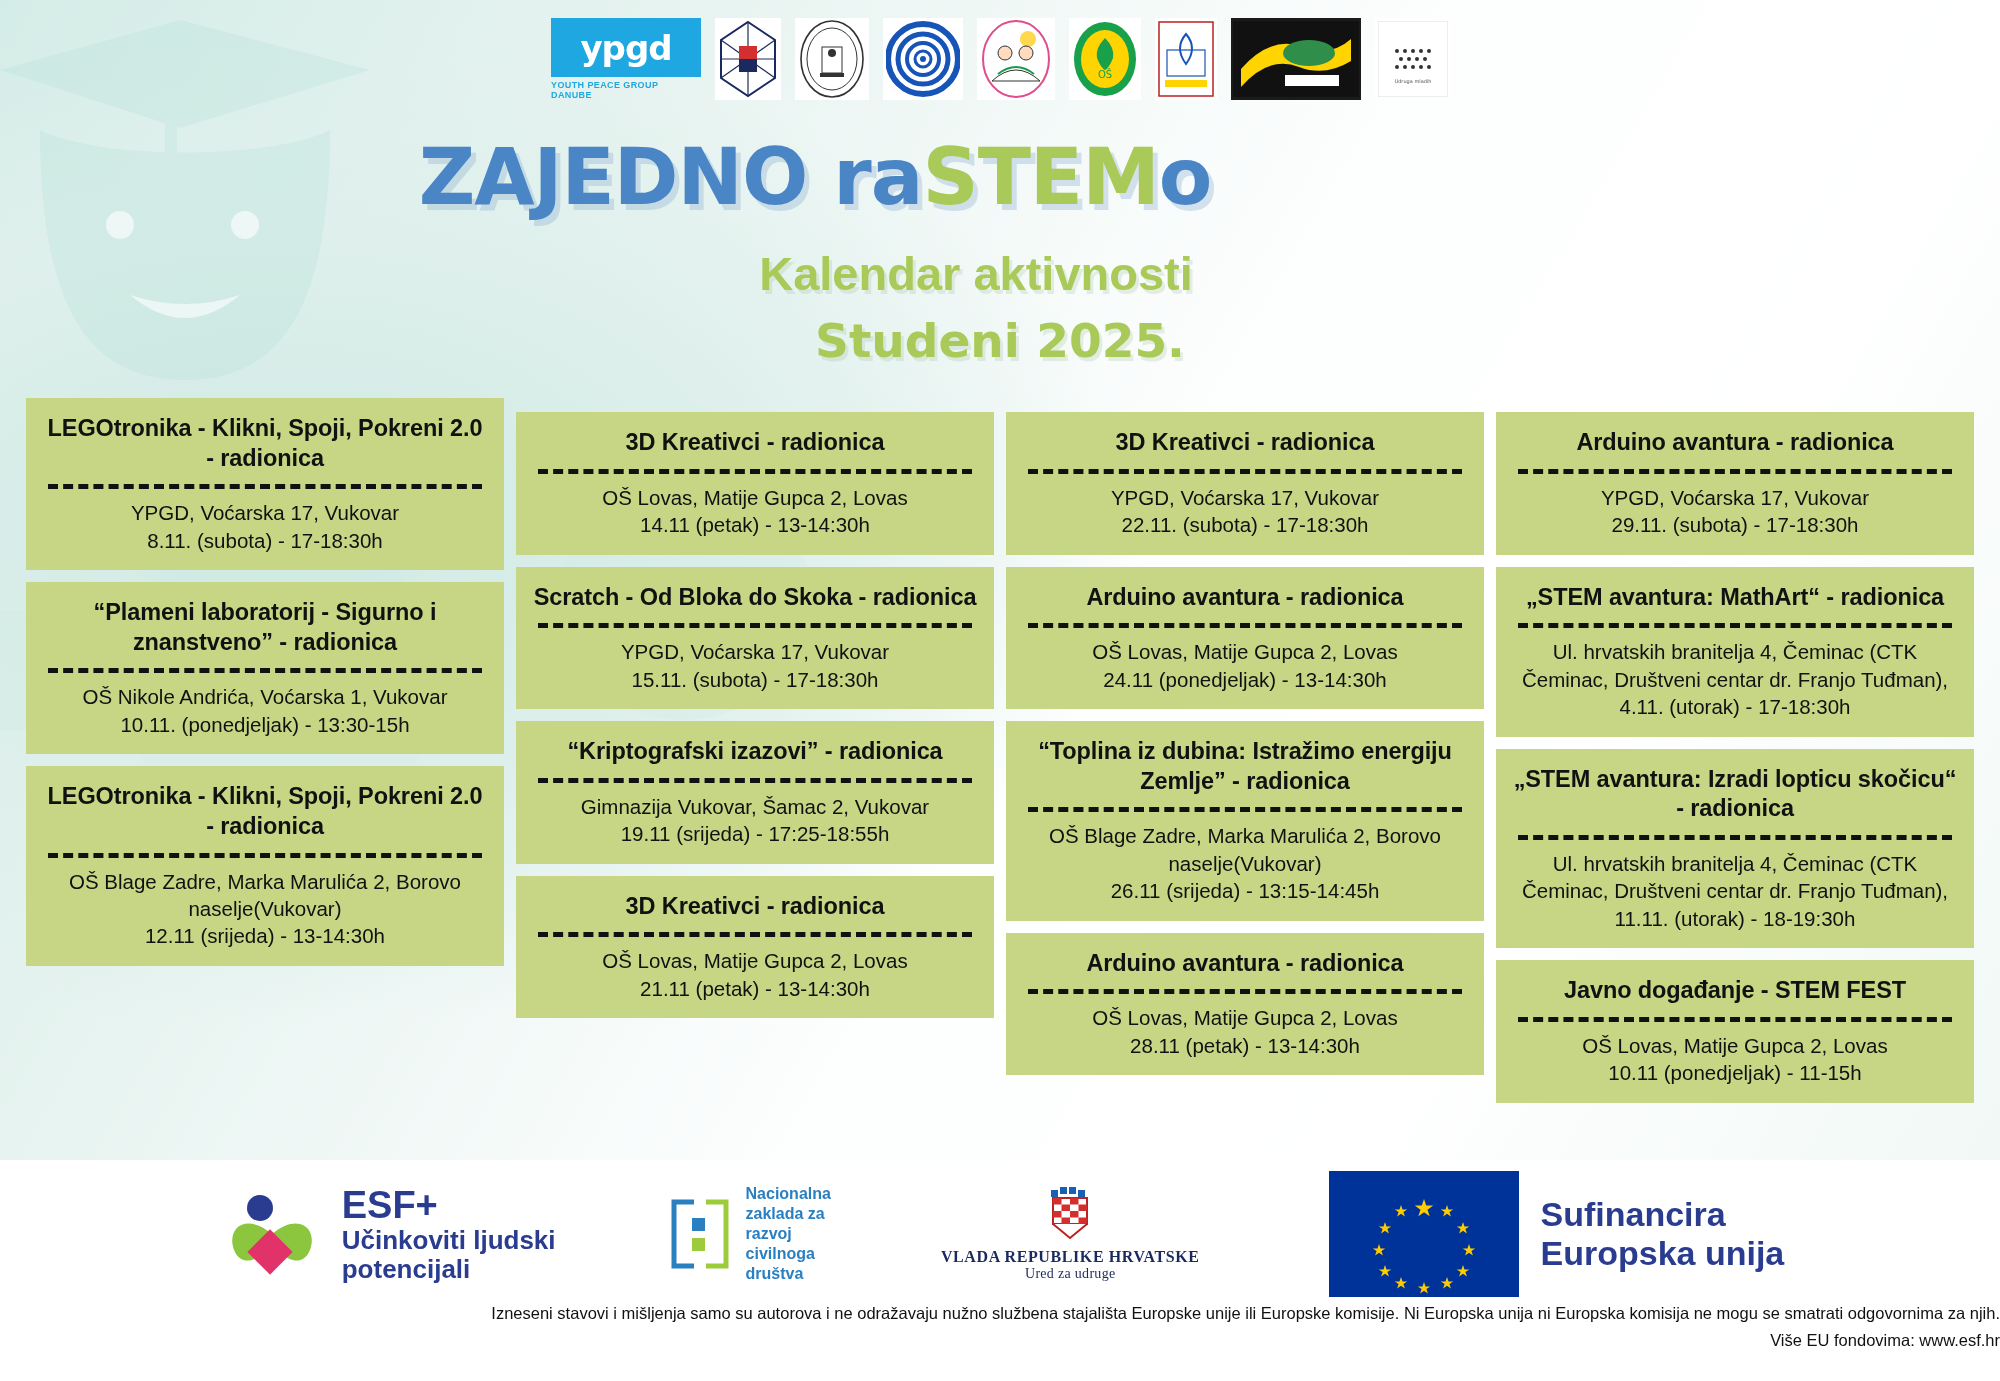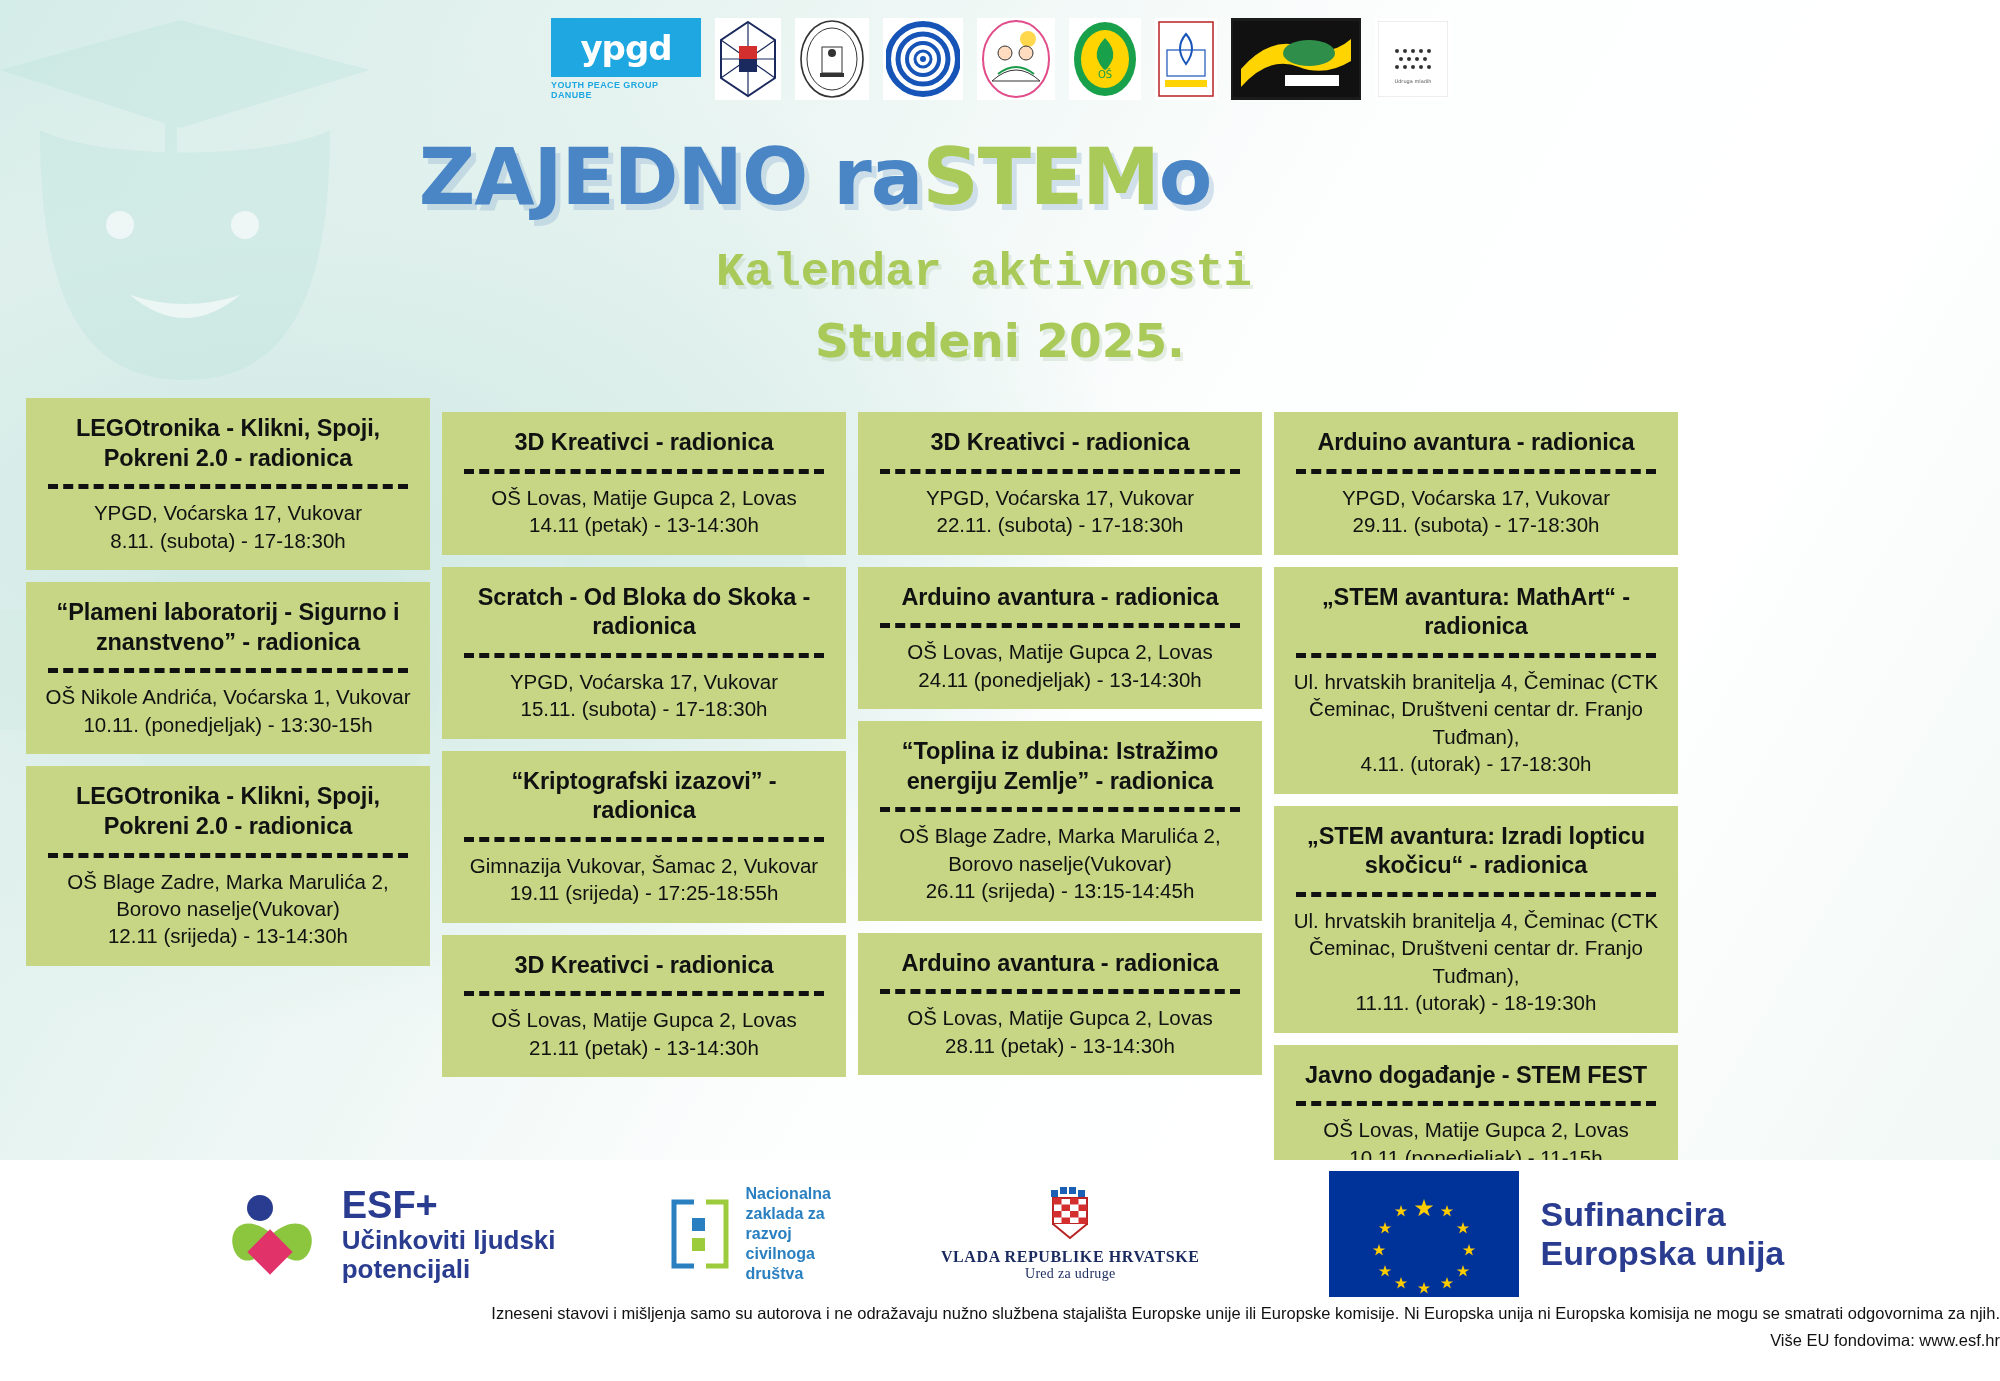--- a/index.html
+++ b/index.html
@@ -43,33 +43,33 @@
   
   .title-main{
     position:absolute;top:138px;left:0;width:1630px;text-align:center;
     font-family:"DejaVu Sans",sans-serif;font-weight:bold;font-size:78px;line-height:1;
     letter-spacing:-1px;
     text-shadow:5px 6px 0 rgba(140,175,210,.35);
   }
   .t-blue{color:#4a86c5;}
   .t-green{color:#a9ca58;}
   .title-sub{
-    position:absolute;top:246px;left:8px;width:1952px;text-align:center;
-    font-family:Liberation Mono, monospace;font-weight:bold;font-size:47px;color:#a9ca58;
+    position:absolute;top:246px;left:0;width:1952px;text-align:center;
+    font-family:Liberation Sans, sans-serif;font-weight:bold;font-size:47px;color:#a9ca58;
     text-shadow:3px 4px 0 rgba(150,180,140,.22);
   }
   .title-sub2{
     position:absolute;top:313px;left:0;width:2000px;text-align:center;
     font-family:"DejaVu Sans",sans-serif;font-weight:bold;font-size:47px;color:#a9ca58;
     text-shadow:3px 4px 0 rgba(150,180,140,.22);
   }
 
   
   .grid{
-    position:absolute;top:398px;left:26px;width:1652px;
+    position:absolute;top:398px;left:26px;width:1948px;
     display:flex;gap:12px;align-items:flex-start;
   }
   .col{display:flex;flex-direction:column;gap:12px;width:490px;}
   .card{
     background:#c6d684;
     padding:14px 16px 16px 16px;
     box-sizing:border-box;
     color:#111;
   }
   .card-title{

